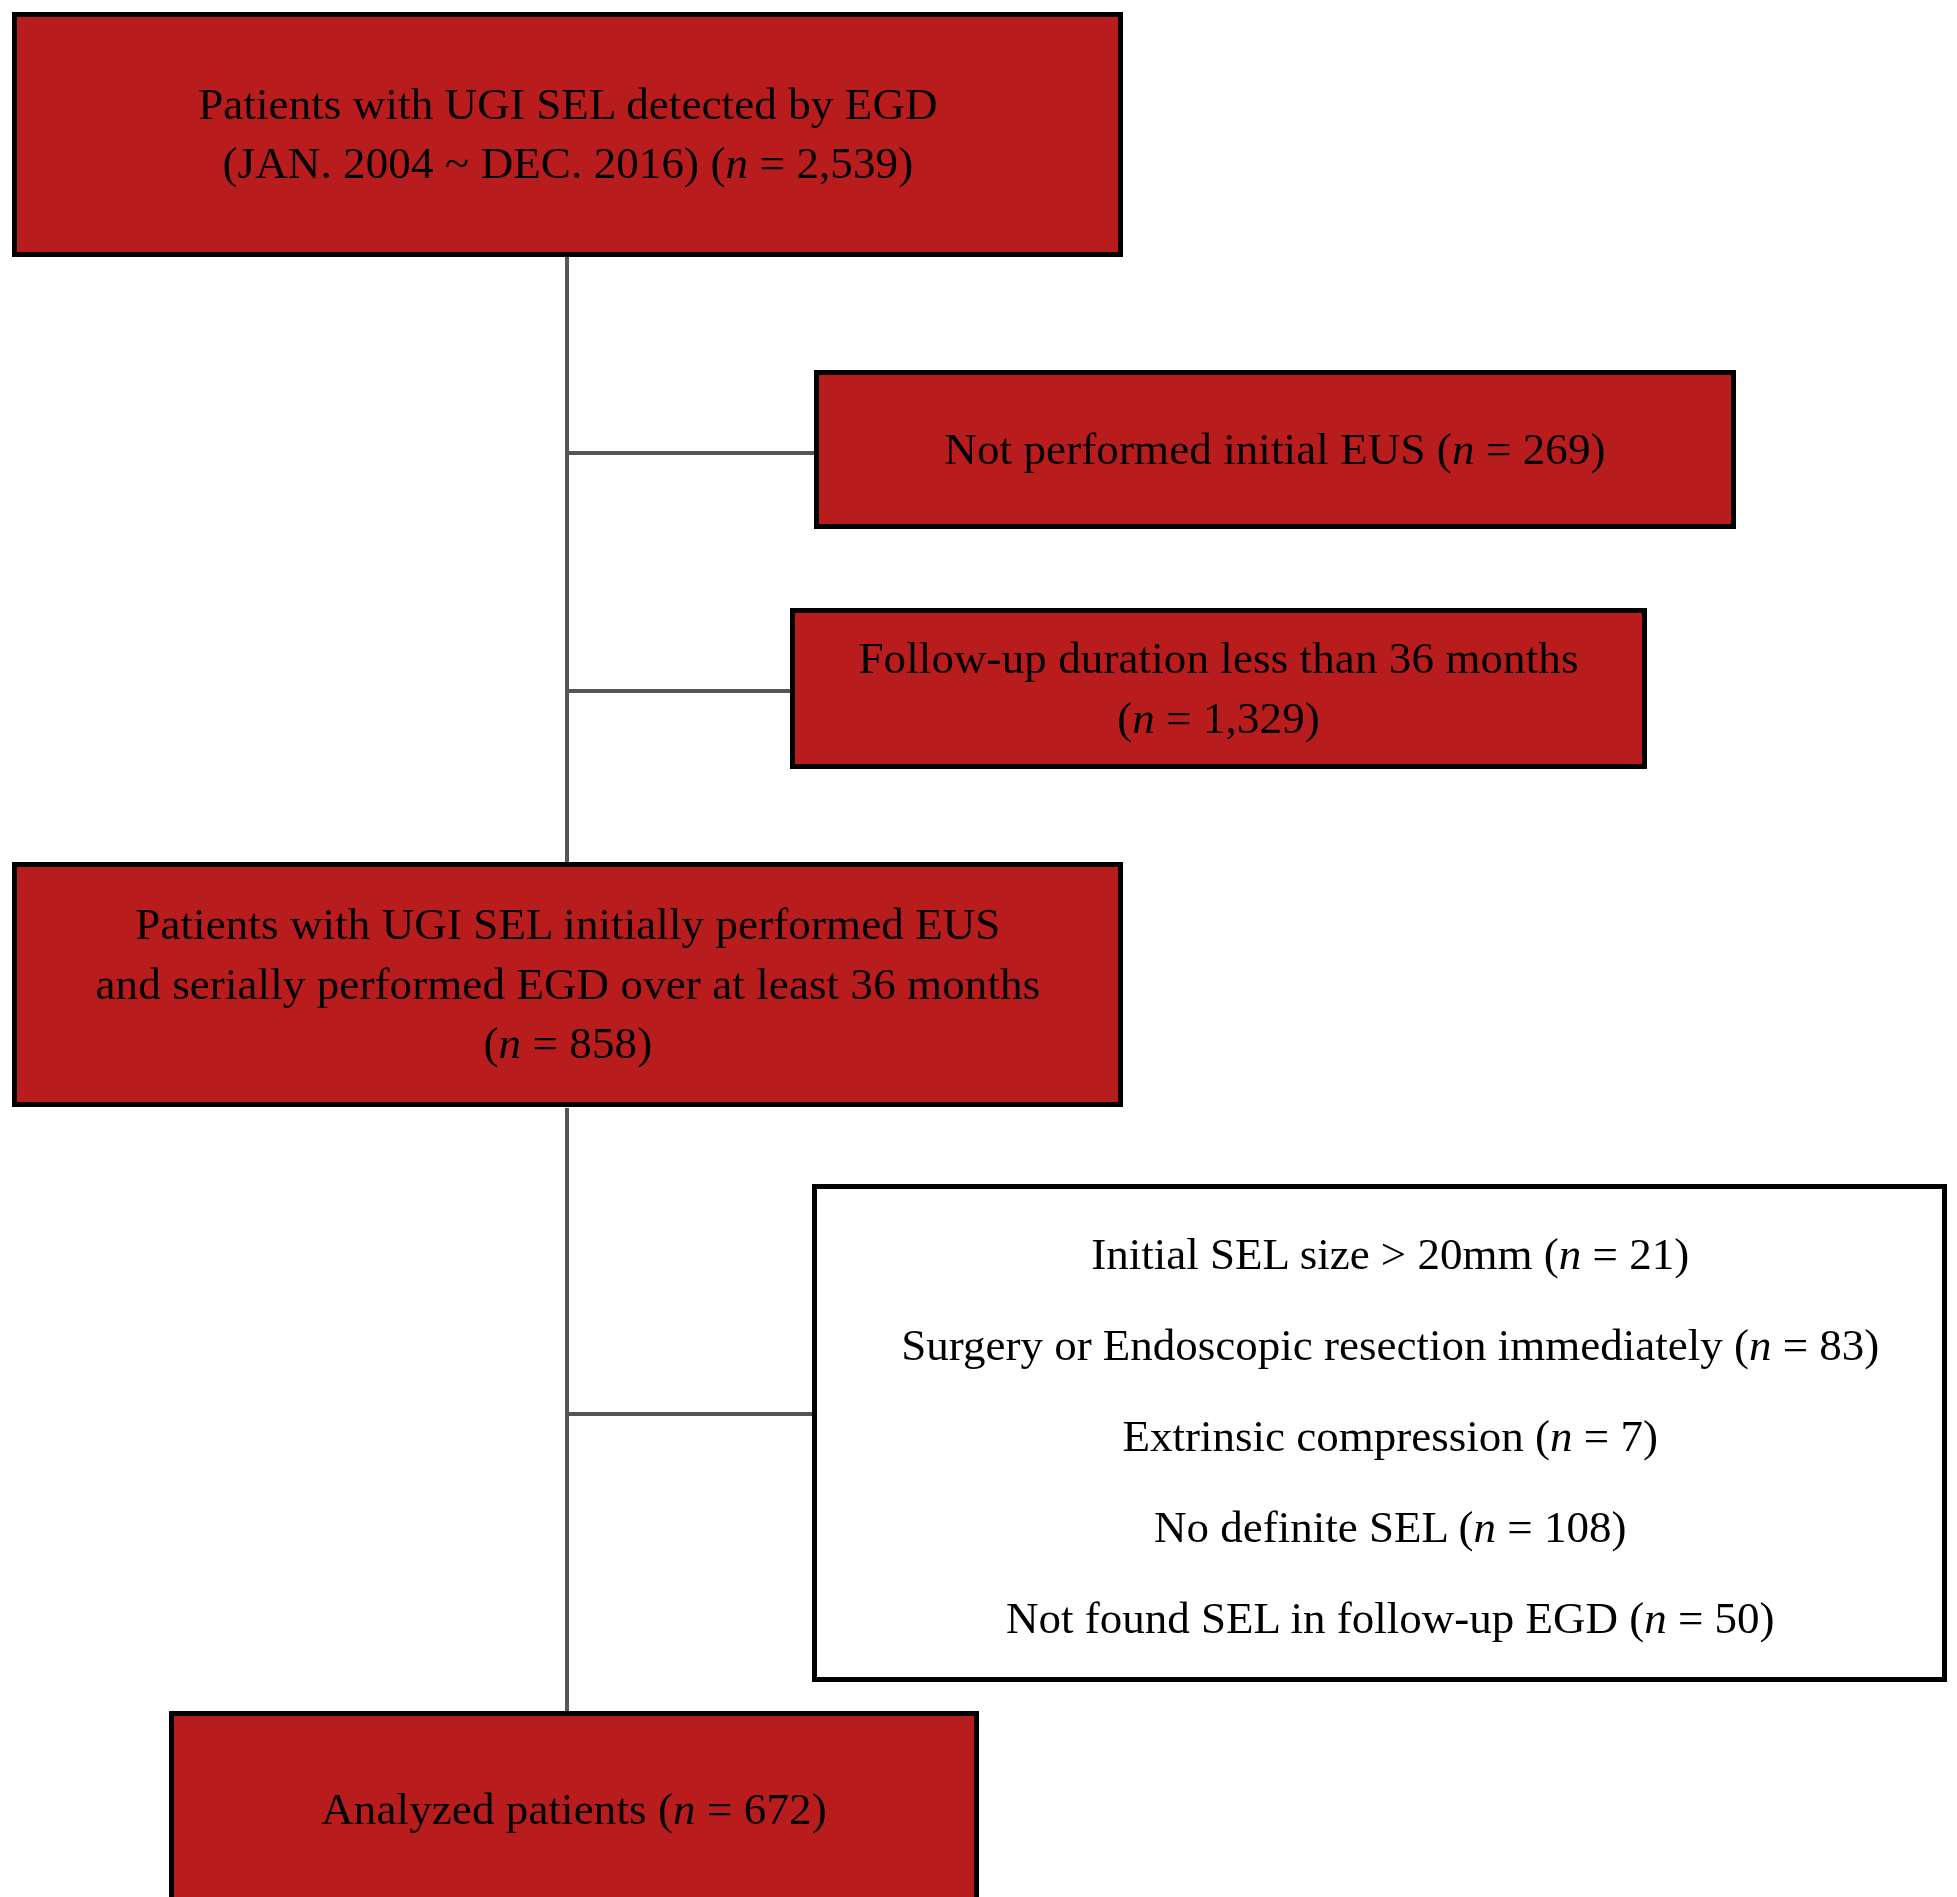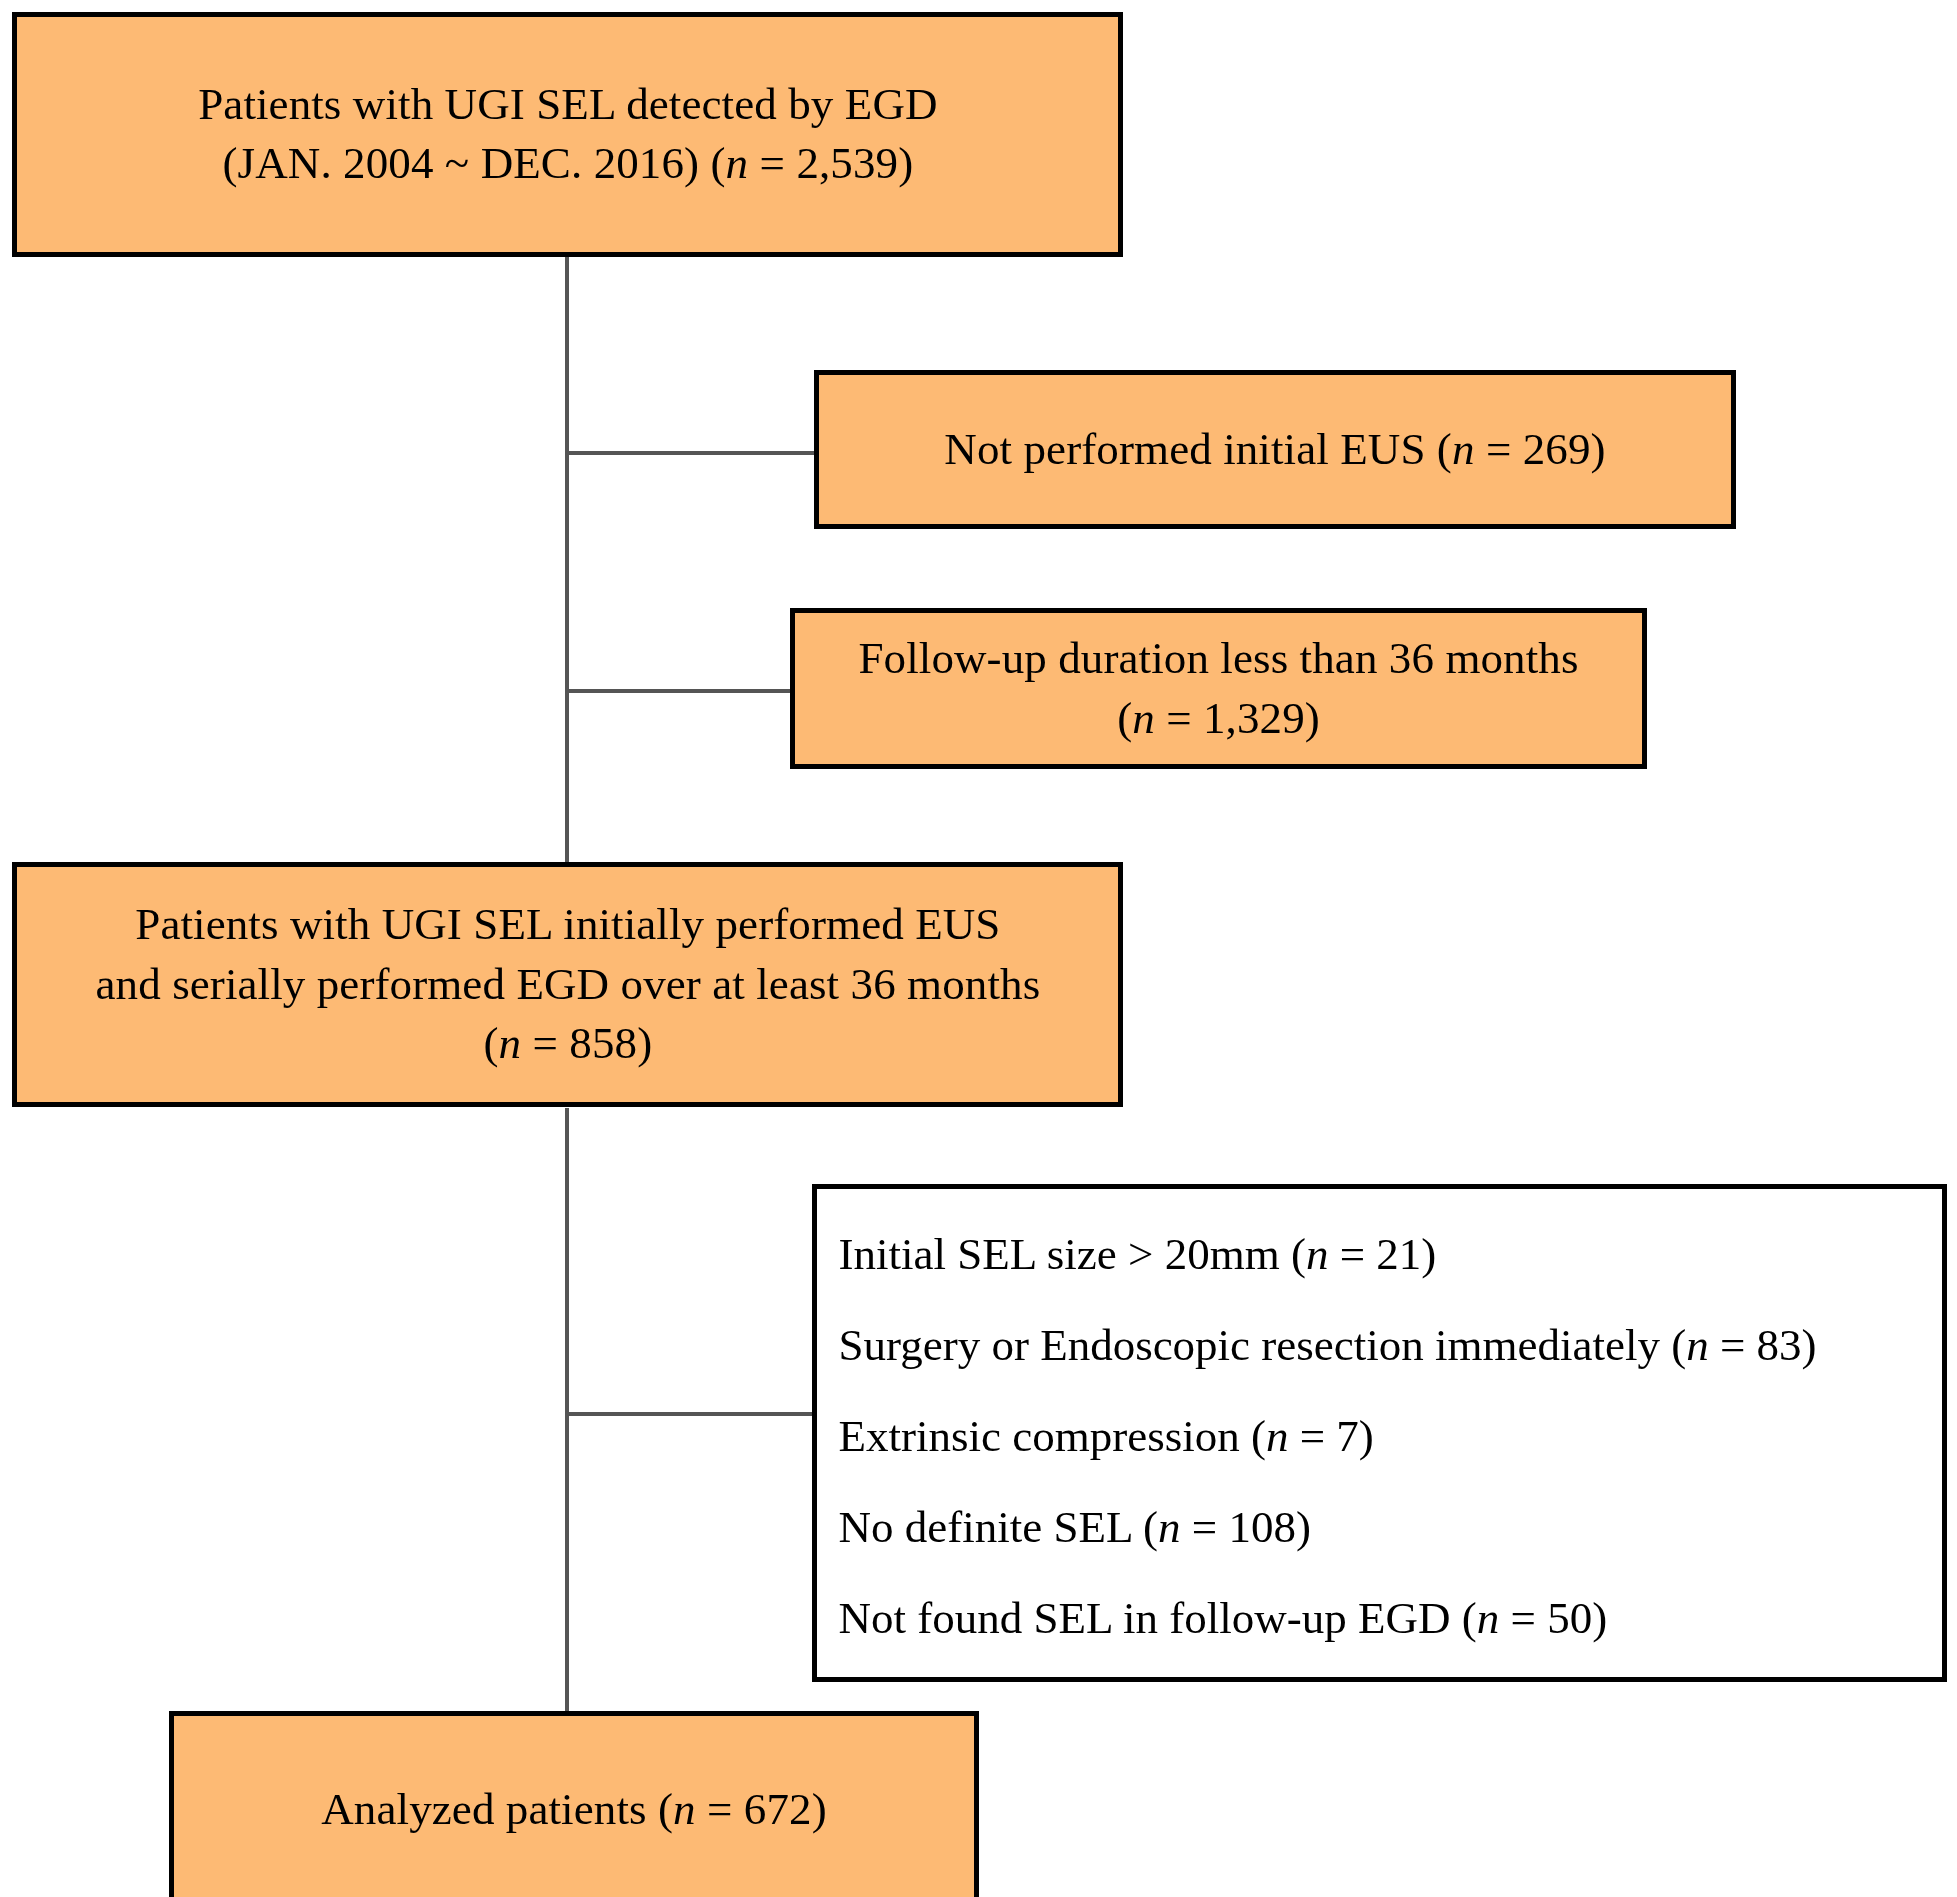--- a/index.html
+++ b/index.html
@@ -18,21 +18,21 @@
     height: 1898px;
     background: #ffffff;
     overflow: hidden;
   }
 
   
   .flow-box {
     position: absolute;
     box-sizing: border-box;
     border: 5.8px solid #000000;
-    background: #fdba74;
+    background: #b91c1c;
     display: flex;
     align-items: center;
     justify-content: center;
   }
   .box-text {
     text-align: center;
     line-height: 1.32;
     font-size: 45px;
     letter-spacing: 0.1px;
     padding: 0 13.2px;
@@ -50,21 +50,21 @@
     padding: 43px 0 43px 21.5px;
     display: flex;
     flex-direction: column;
     justify-content: flex-start;
   }
   .list-line {
     font-size: 45px;
     line-height: 1.0;
     margin-bottom: 46px;
     white-space: nowrap;
-    text-align: left;
+    text-align: center;
   }
   .list-line:last-child {
     margin-bottom: 0;
   }
   .list-line .ital {
     font-style: italic;
   }
 
   
   .vline {

